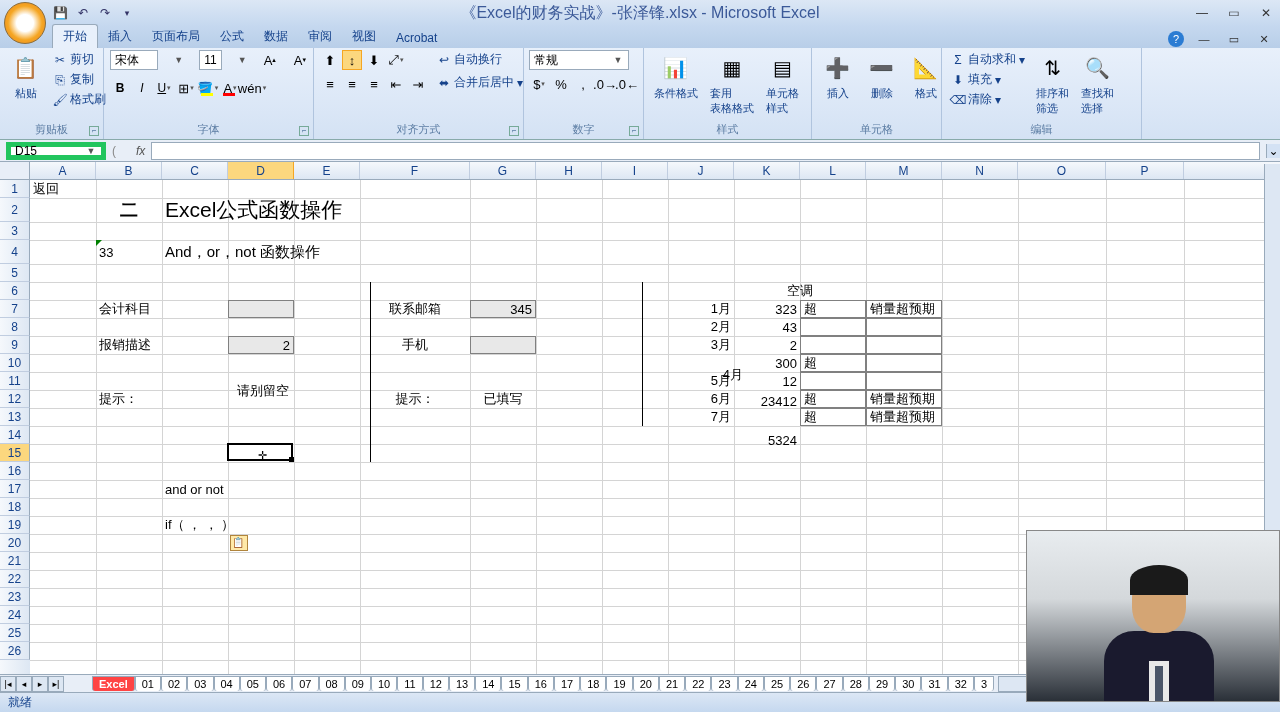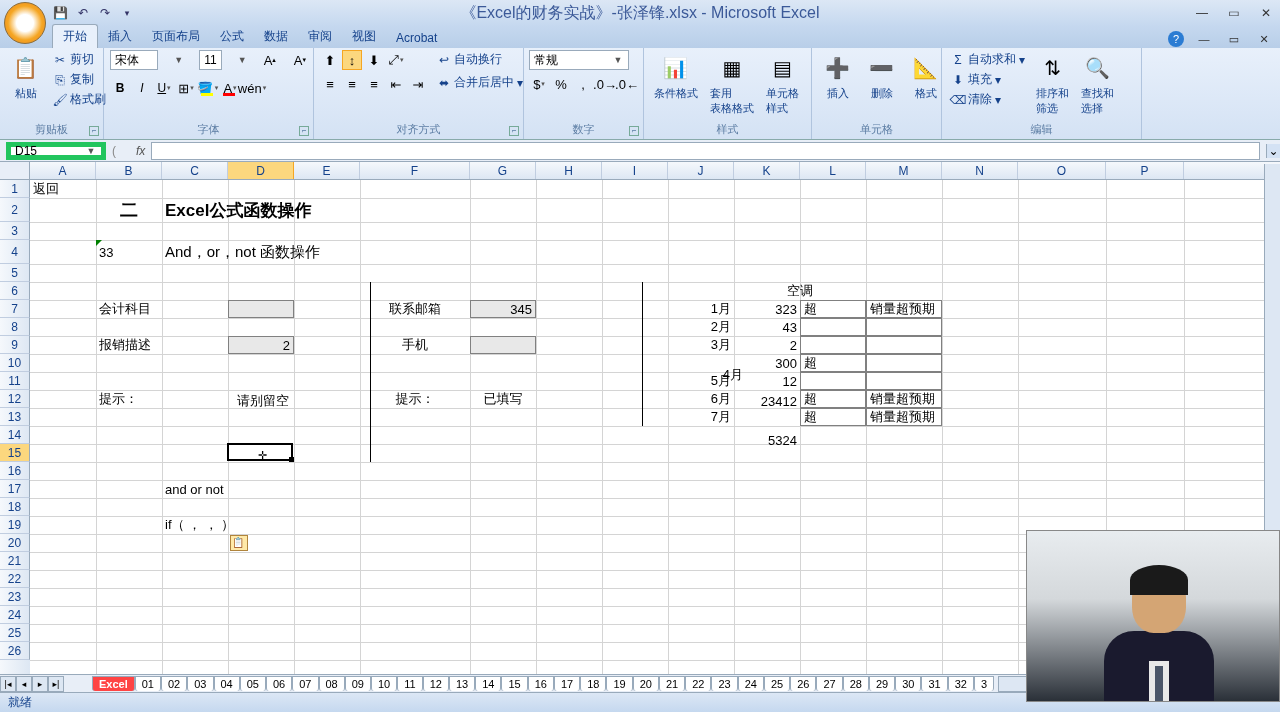--- a/index.html
+++ b/index.html
@@ -424,28 +424,28 @@
         <div class="gridlines-v" style="left: 638px;"></div>
         <div class="gridlines-v" style="left: 704px;"></div>
         <div class="gridlines-v" style="left: 770px;"></div>
         <div class="gridlines-v" style="left: 836px;"></div>
         <div class="gridlines-v" style="left: 912px;"></div>
         <div class="gridlines-v" style="left: 988px;"></div>
         <div class="gridlines-v" style="left: 1076px;"></div>
         <div class="gridlines-v" style="left: 1154px;"></div>
         <div class="cell " style="left: 0px; top: 0px; width: 66px; height: 18px;">返回</div>
         <div class="cell c" style="left: 66px; top: 18px; width: 66px; height: 24px; font-size: 18px; font-weight: bold;">二</div>
-        <div class="cell " style="left: 132px; top: 18px; width: 300px; height: 24px; font-size: 17px; font-weight: bold;">Excel公式函数操作</div>
+        <div class="cell " style="left: 132px; top: 18px; width: 300px; height: 24px; font-size: 21px; font-weight: normal;">Excel公式函数操作</div>
         <div class="cell " style="left: 66px; top: 60px; width: 66px; height: 24px;">33</div>
         <div style="position: absolute; left: 66px; top: 60px; width: 0px; height: 0px; border-top: 6px solid rgb(0, 128, 0); border-right: 6px solid transparent;"></div>
         <div class="cell " style="left: 132px; top: 60px; width: 300px; height: 24px; font-size: 15px;">And，or，not 函数操作</div>
         <div class="cell " style="left: 66px; top: 120px; width: 66px; height: 18px;">会计科目</div>
         <div class="cell " style="left: 66px; top: 156px; width: 66px; height: 18px;">报销描述</div>
         <div class="cell " style="left: 66px; top: 210px; width: 66px; height: 18px;">提示：</div>
-        <div class="cell c" style="left: 198px; top: 212px; width: 66px; height: 18px; padding-left: 7px;">请别留空</div>
+        <div class="cell c" style="left: 198px; top: 202px; width: 66px; height: 18px; padding-left: 7px;">请别留空</div>
         <div class="cell c" style="left: 330px; top: 120px; width: 110px; height: 18px;">联系邮箱</div>
         <div class="cell c" style="left: 330px; top: 156px; width: 110px; height: 18px;">手机</div>
         <div class="cell c" style="left: 330px; top: 210px; width: 110px; height: 18px;">提示：</div>
         <div class="cell c" style="left: 440px; top: 210px; width: 66px; height: 18px;">已填写</div>
         <div class="cell c" style="left: 704px; top: 102px; width: 132px; height: 18px;">空调</div>
         <div class="cell r" style="left: 638px; top: 120px; width: 66px; height: 18px;">1月</div>
         <div class="cell r" style="left: 704px; top: 120px; width: 66px; height: 18px;">323</div>
         <div class="cell r" style="left: 638px; top: 138px; width: 66px; height: 18px;">2月</div>
         <div class="cell r" style="left: 704px; top: 138px; width: 66px; height: 18px;">43</div>
         <div class="cell r" style="left: 638px; top: 156px; width: 66px; height: 18px;">3月</div>

